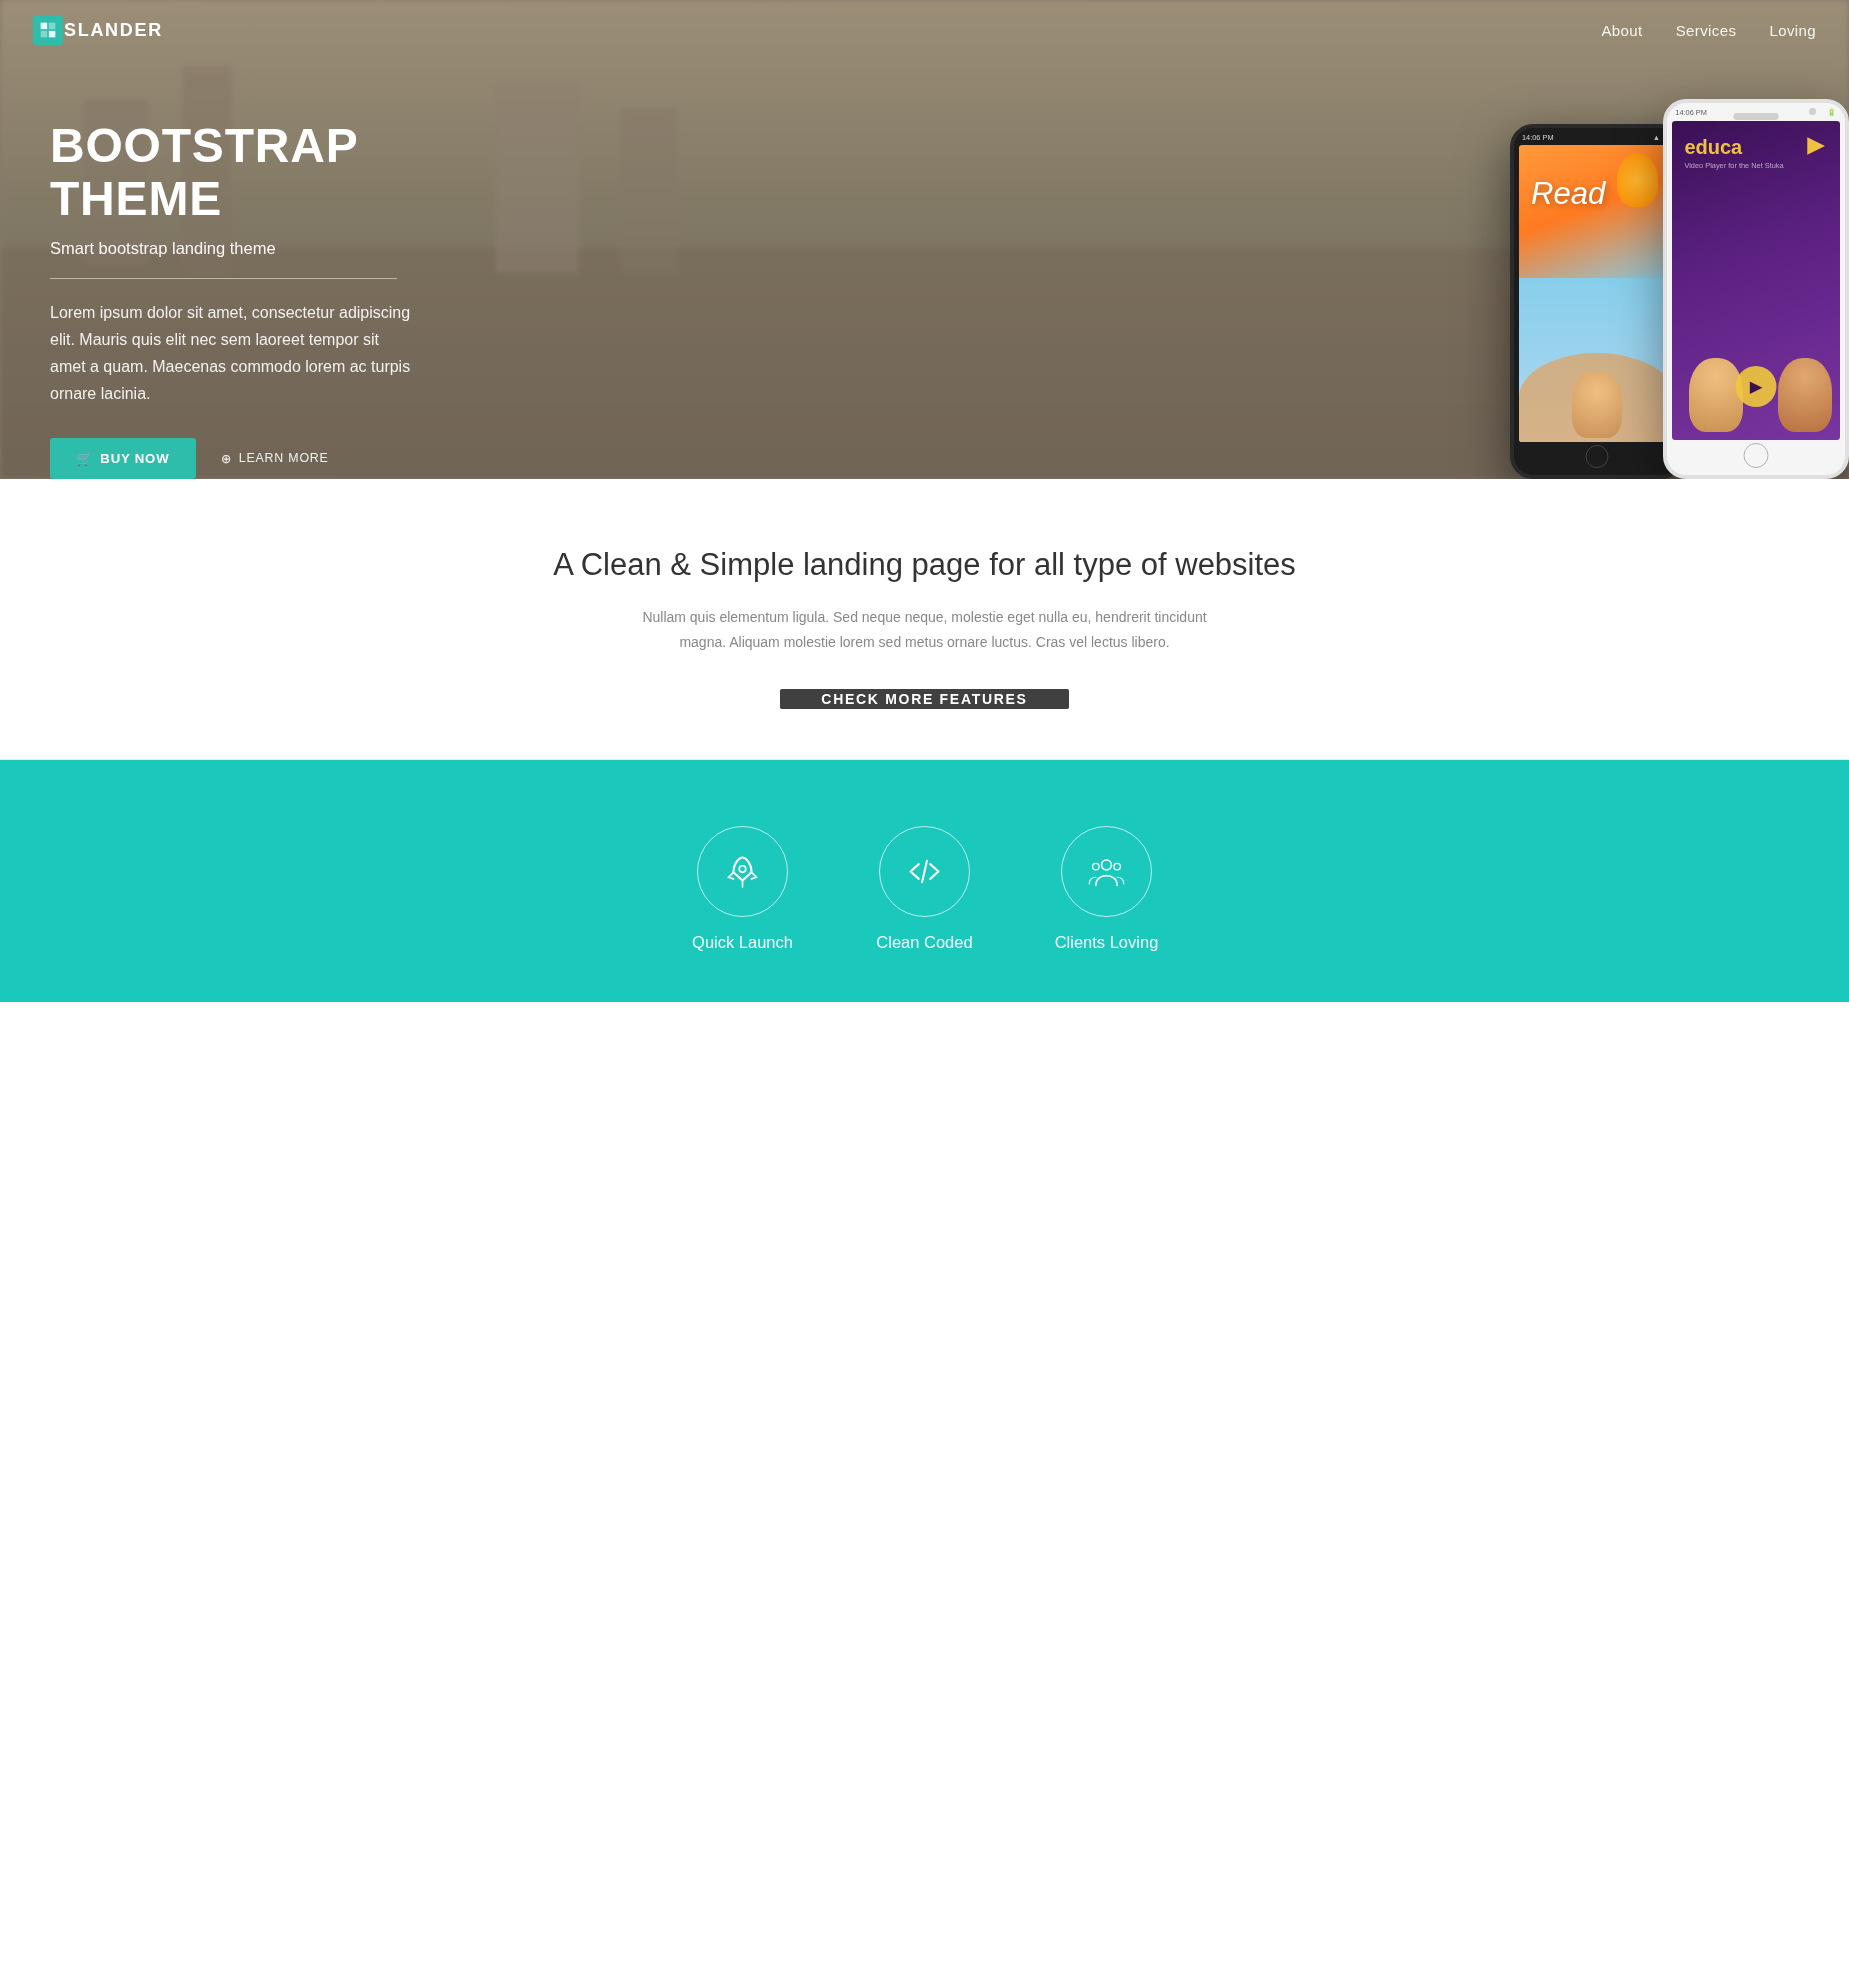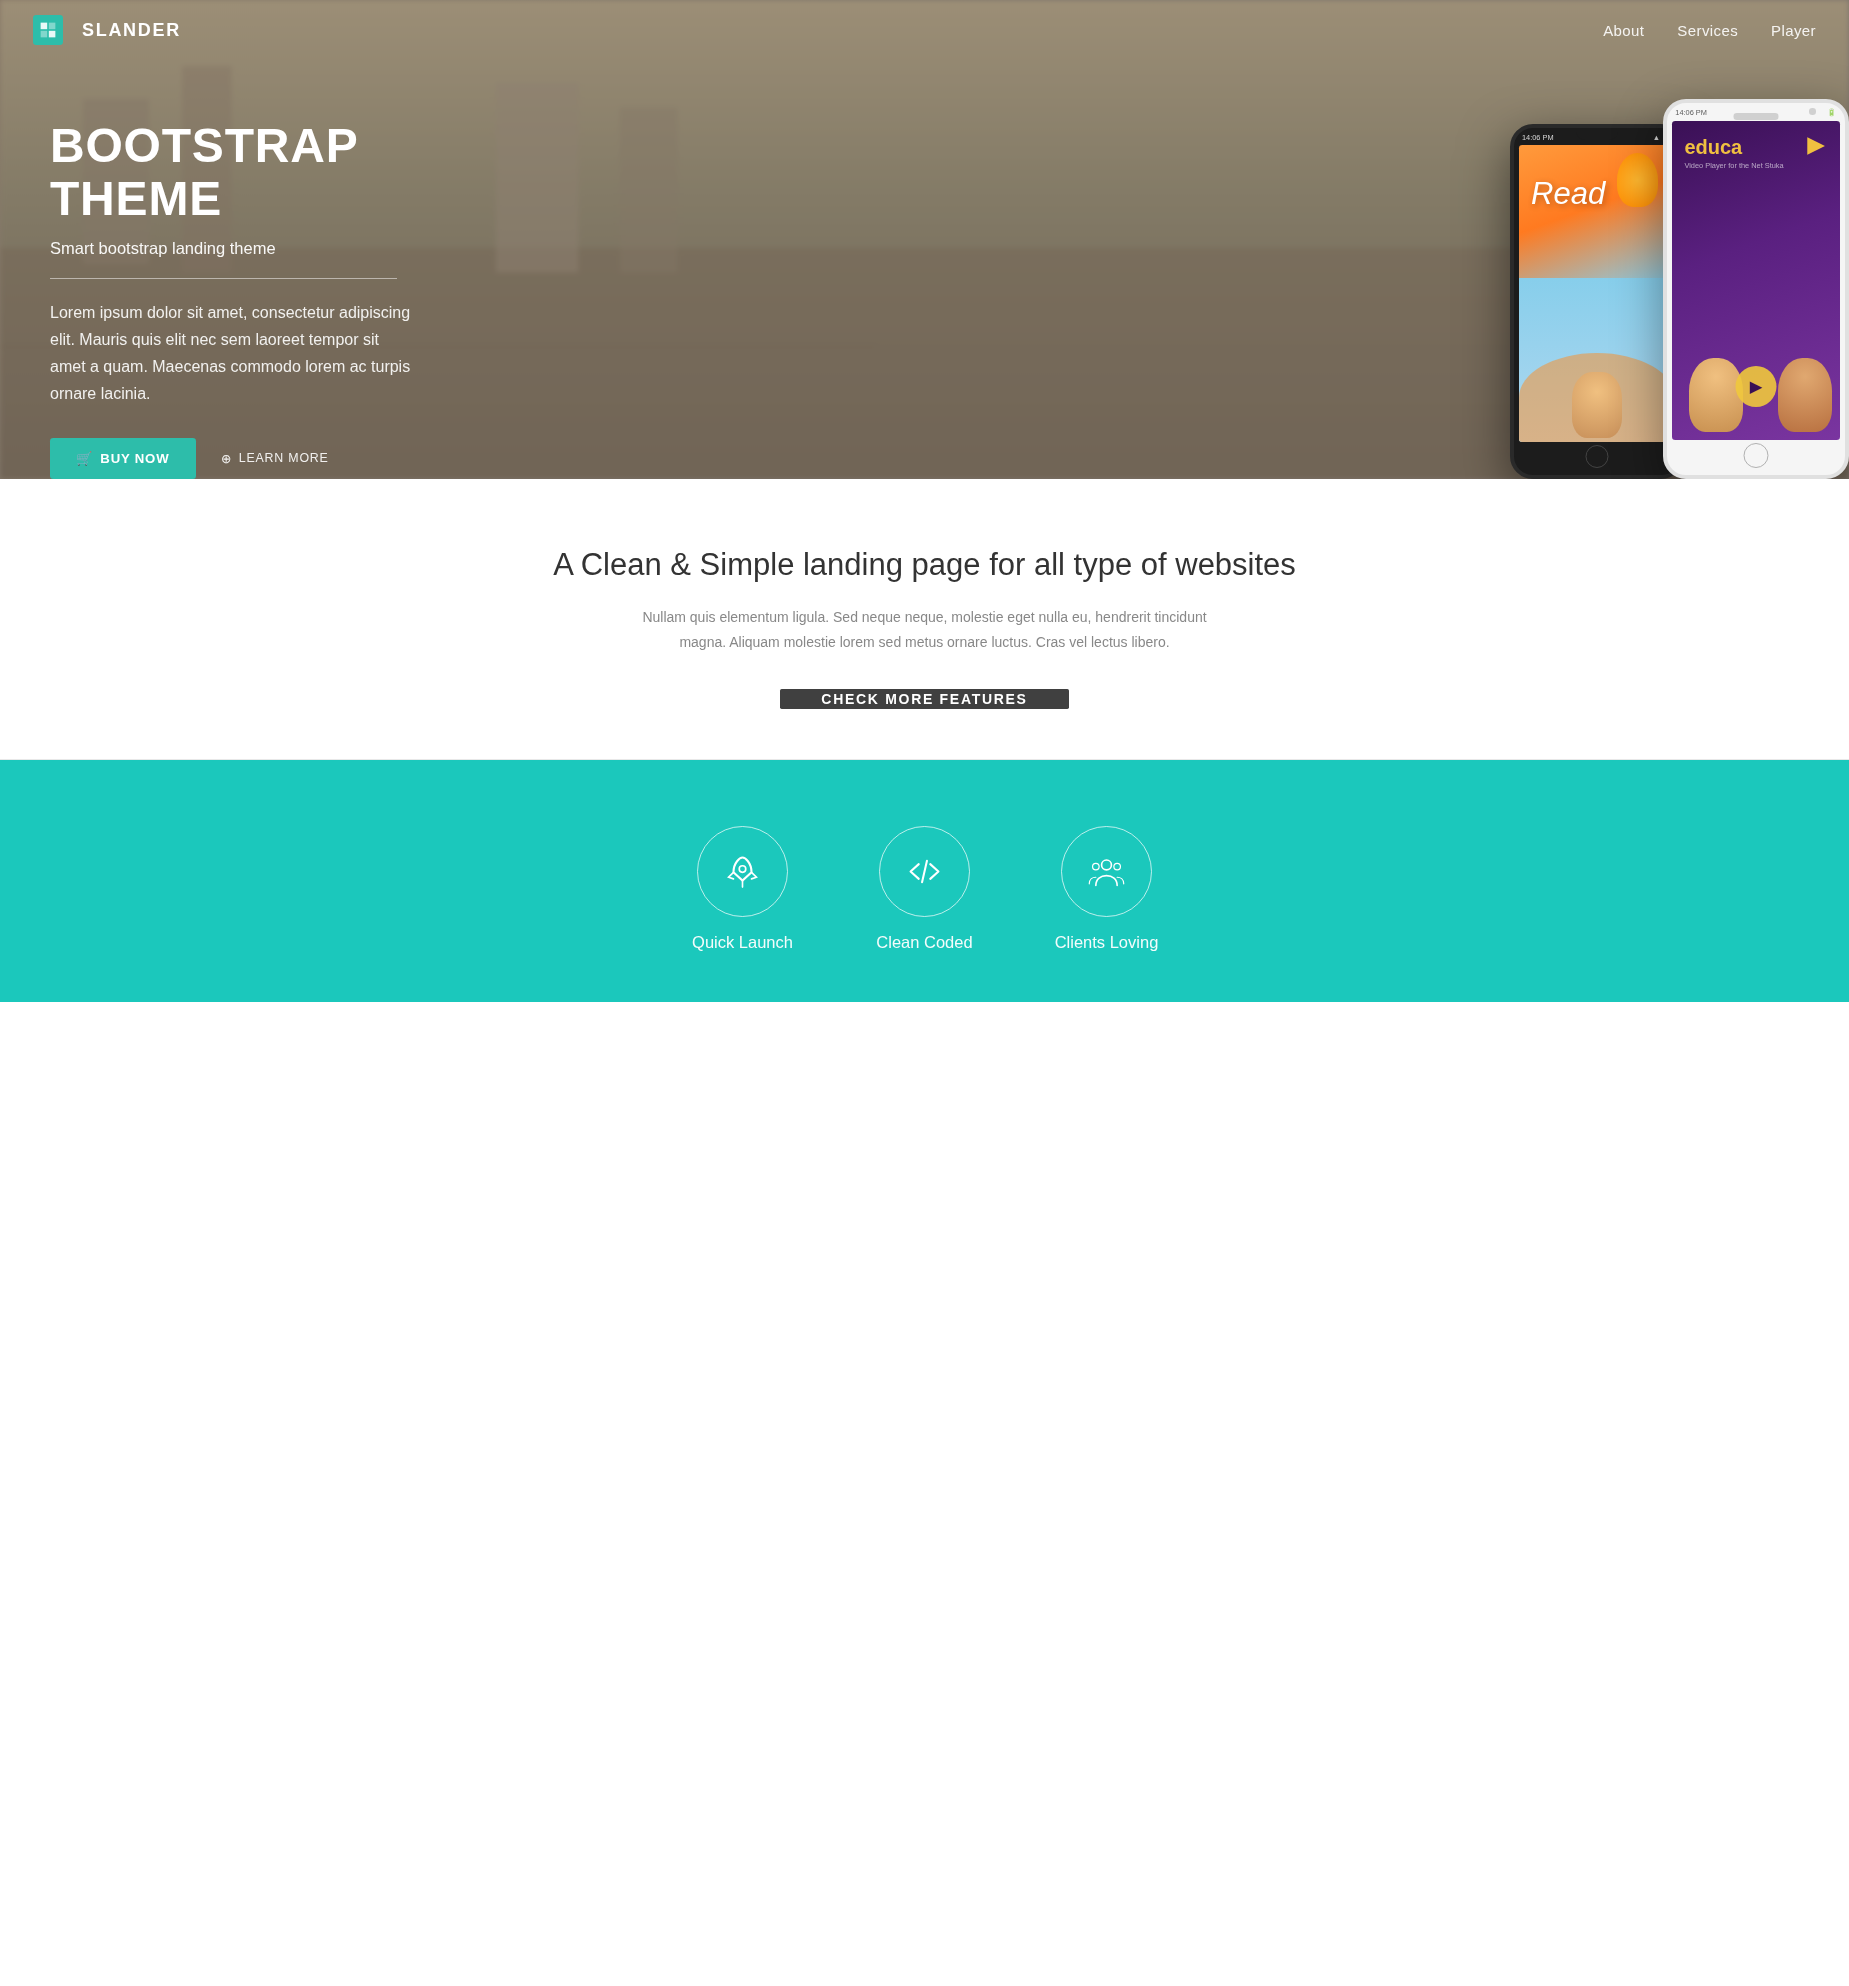--- a/index.html
+++ b/index.html
@@ -11,21 +11,21 @@
       top: 0; left: 0; right: 0;
       z-index: 100;
       display: flex;
       align-items: center;
       justify-content: space-between;
       padding: 15px 33px;
     }
     .navbar-brand {
       display: flex;
       align-items: center;
-      gap: 19px;
+      gap: 1px;
       color: #fff;
       font-size: 18px;
       font-weight: 700;
       letter-spacing: 1.7px;
       text-decoration: none;
     }
     .brand-logo {
       width: 30px;
       height: 30px;
       background: #2dbdaa;
@@ -233,21 +233,21 @@
     <span>SLANDER</span>
   </a>
   <ul class="navbar-nav">
     <li>
       <a href="#">About</a>
     </li>
     <li>
       <a href="#">Services</a>
     </li>
     <li>
-      <a href="#">Player</a>
+      <a href="#">Loving</a>
     </li>
   </ul>
 </nav>
 
 <section class="hero">
 
   <div style="position:absolute;inset:0;z-index:0;overflow:hidden;">
     <svg width="100%" height="100%" xmlns="http://www.w3.org/2000/svg" style="filter:blur(2.5px);" viewBox="0 0 2238 580">
       <defs>
         <linearGradient id="skyGrad" x1="0" y1="0" x2="0" y2="1">

